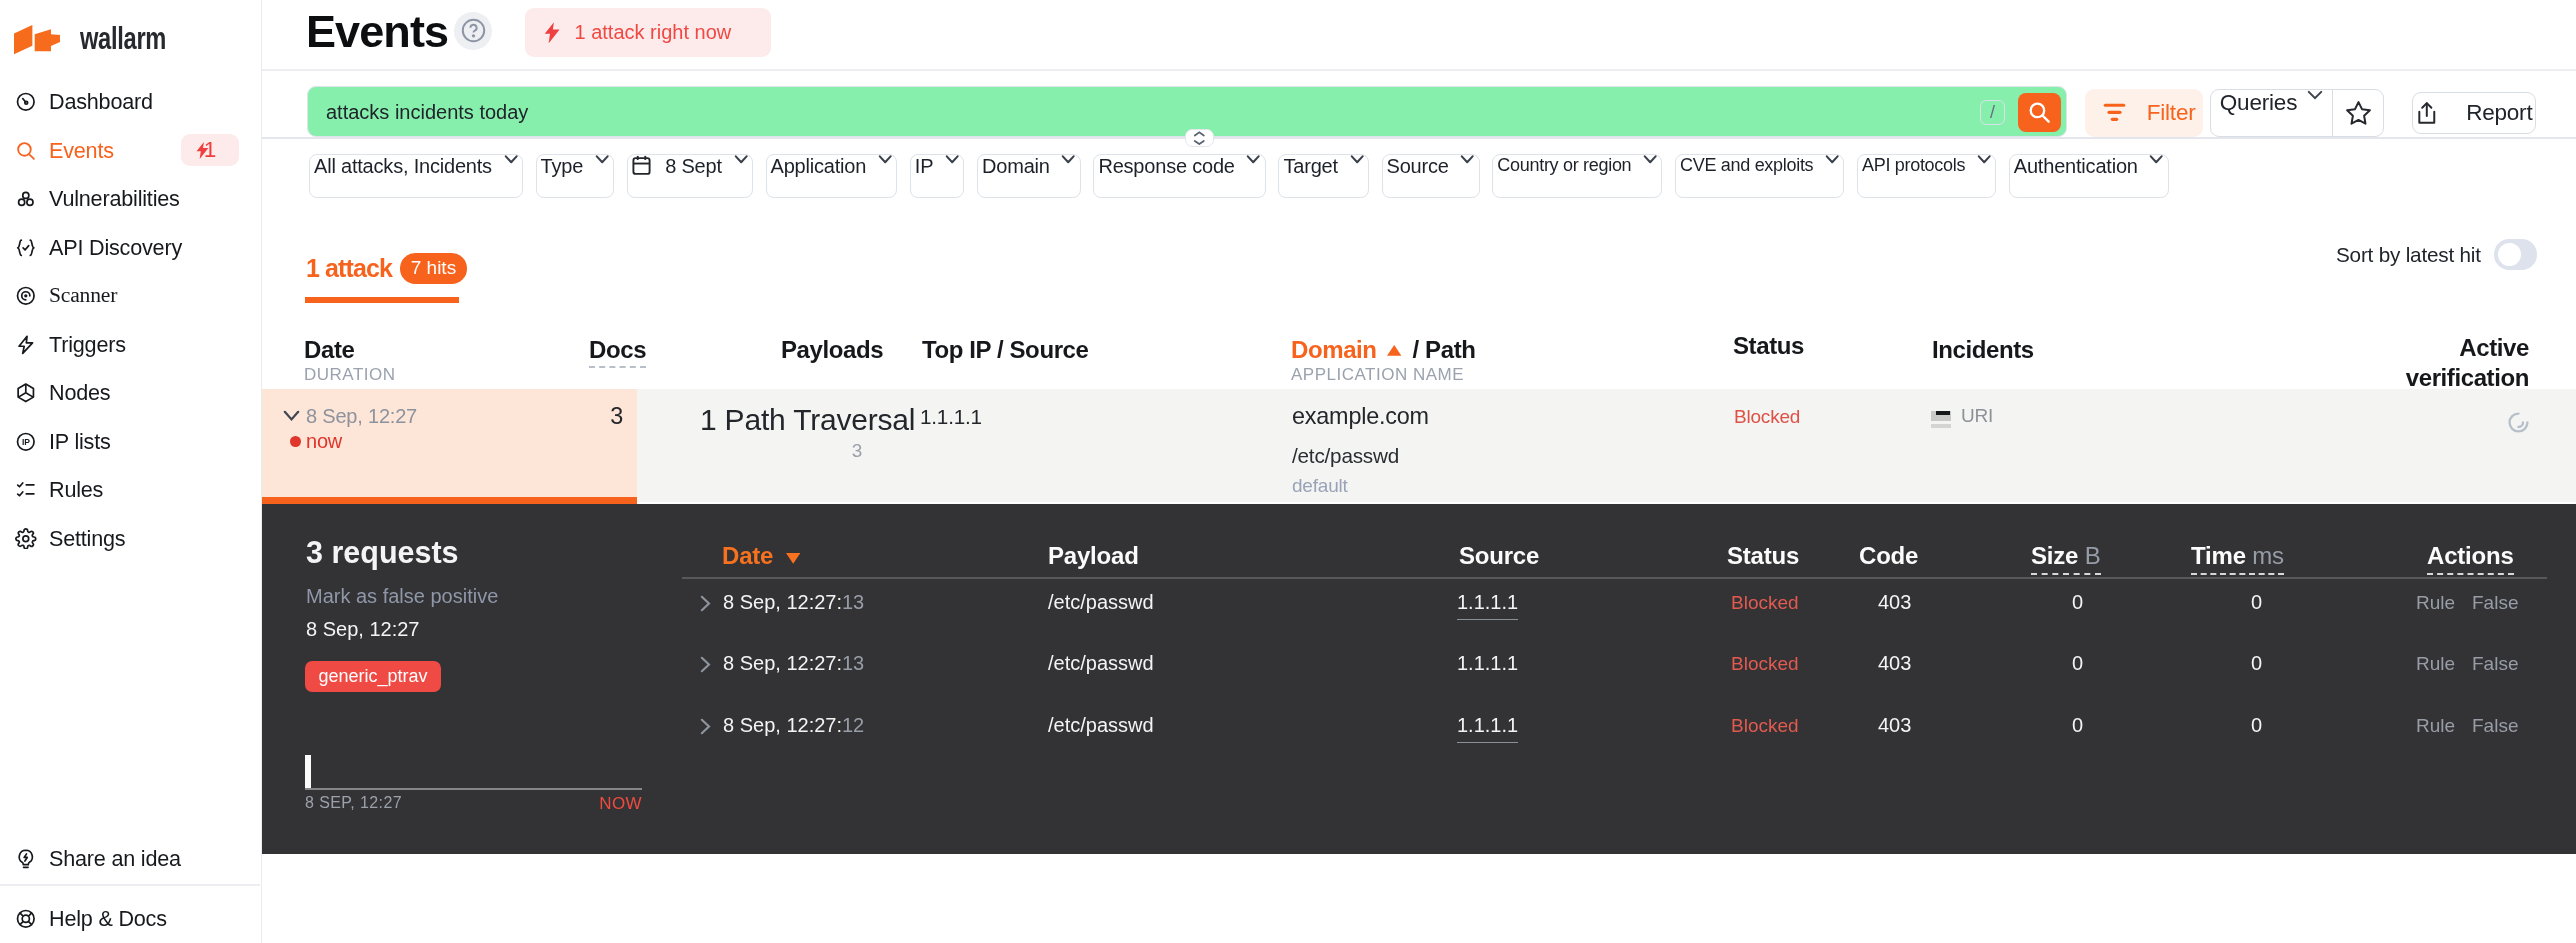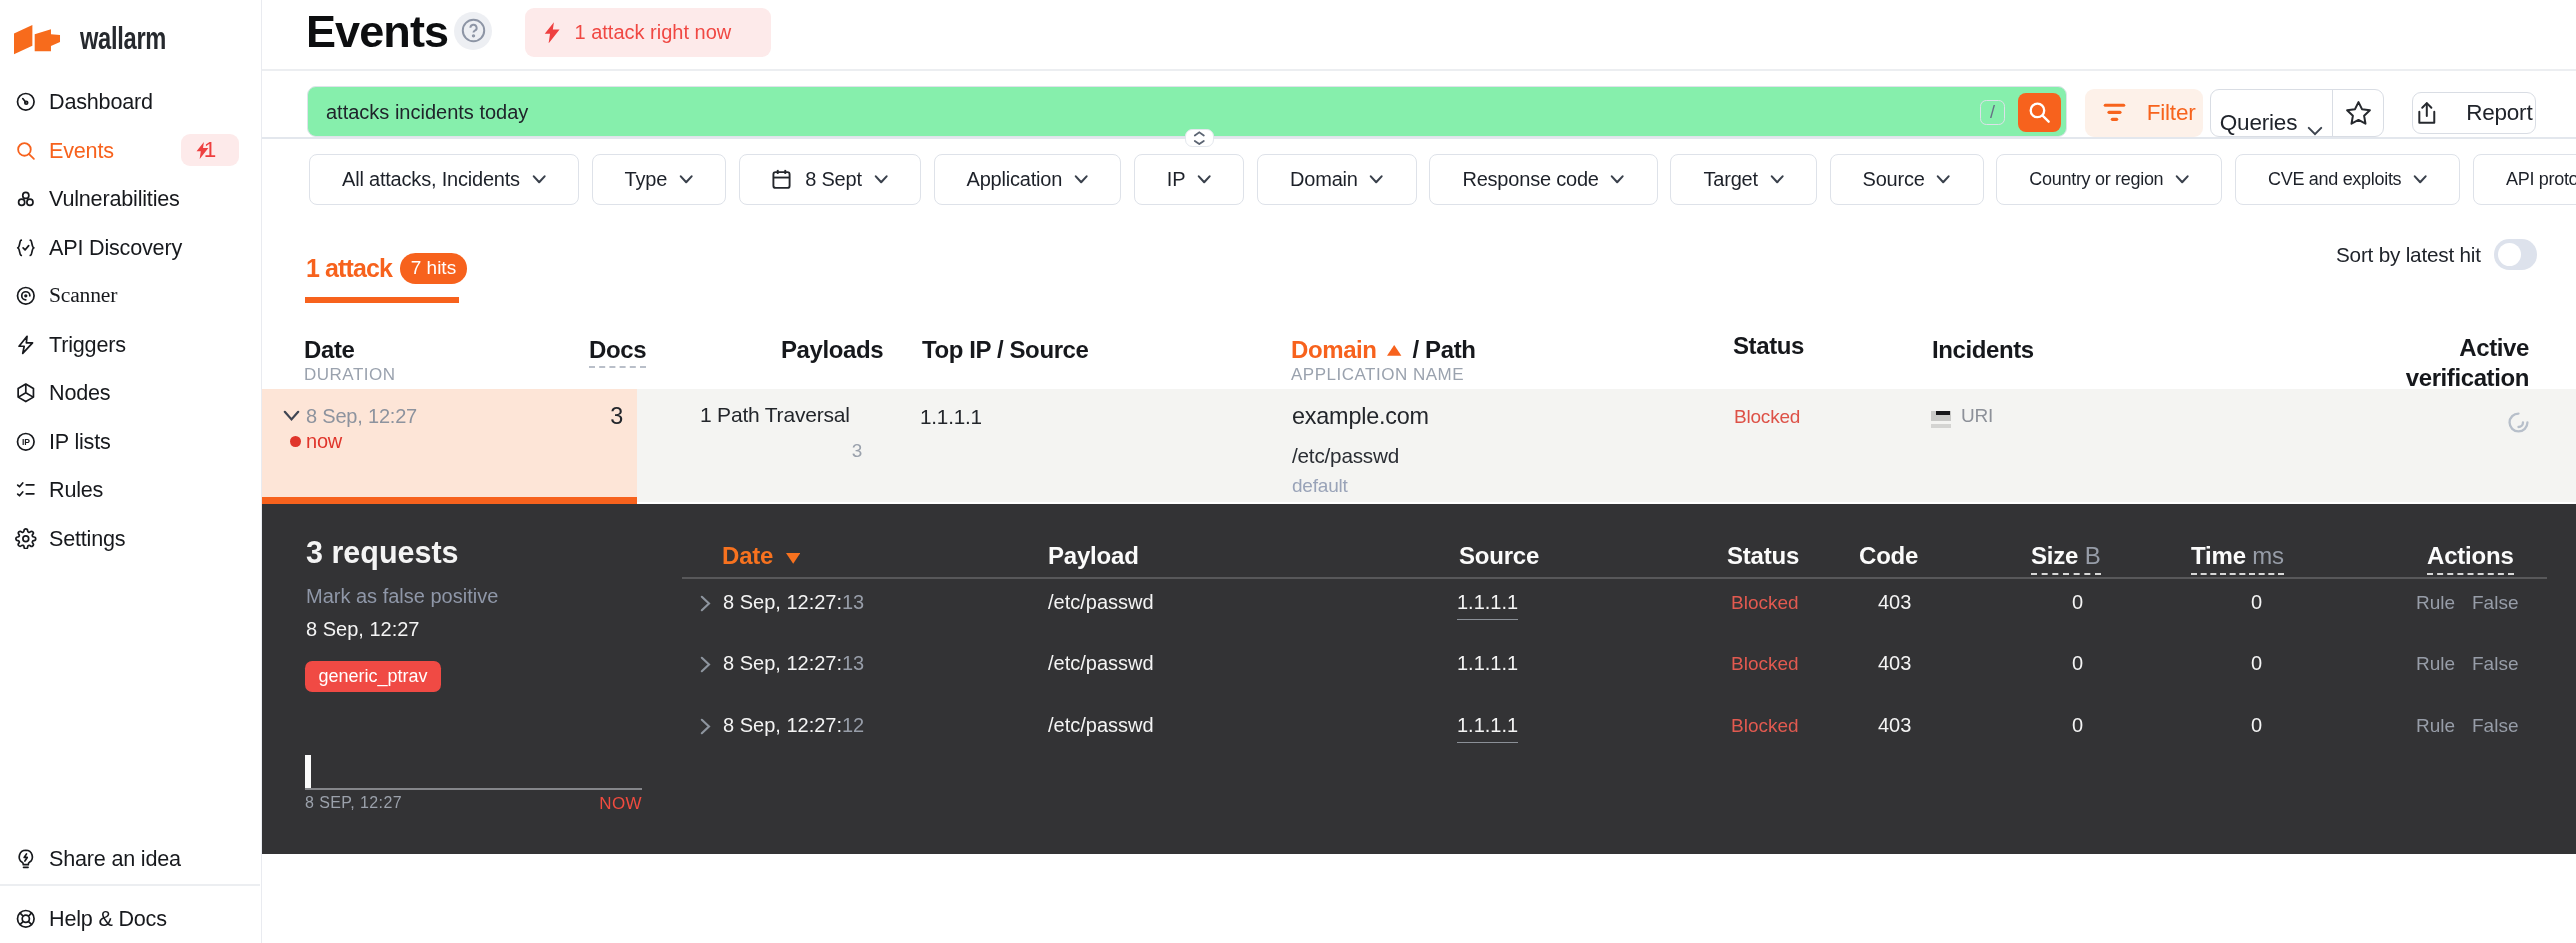--- a/index.html
+++ b/index.html
@@ -23,28 +23,28 @@
 #attacknow span { margin-left:13.5px; letter-spacing:0; }
 
 #search { position:absolute; left:307px; top:86px; width:1760px; height:51px; border:1.8px solid #dfe3ea; border-radius:9px; background:#86efac; }
 #search .q { position:absolute; left:18px; top:13.5px; font-size:20px; color:#20242b; letter-spacing:0; }
 #slash { position:absolute; left:1672px; top:12.6px; width:25px; height:25px; border:1.8px solid #dce1e9; border-radius:6.3px; color:#667085; font-size:18px; display:flex; align-items:center; justify-content:center; }
 #searchbtn { position:absolute; left:1710px; top:6.3px; width:43px; height:39px; background:#f7621d; border-radius:8px; display:flex; align-items:center; justify-content:center; }
 #filterbtn { position:absolute; left:2085px; top:89px; width:118px; height:48px; background:#fdf1e9; border-radius:9px; display:flex; align-items:center; color:#f7631c; font-size:22.5px;gap:8px; }
 #filterbtn svg { margin-left:17px; }
 #filterbtn span { margin-left:11.7px; }
 #queries { position:absolute; left:2210px; top:89px; width:174px; height:48px; border:1.8px solid #d9dde4; border-radius:9px; background:#fff; display:flex; }
-#queries .qq { width:122px; height:100%; border-right:1.8px solid #d9dde4; display:flex; align-items:flex-end; justify-content:center; gap:10px; font-size:22.5px; color:#20242b; }
+#queries .qq { width:122px; height:100%; border-right:1.8px solid #d9dde4; display:flex; align-items:flex-start; justify-content:center; gap:10px; font-size:22.5px; color:#20242b; }
 #queries .st { flex:1; display:flex; align-items:center; justify-content:center; }
 #reportbtn { position:absolute; left:2412px; top:92px; width:124px; height:42px; border:1.8px solid #d9dde4; border-radius:9px; display:flex; align-items:center; justify-content:center; gap:29px; font-size:22.5px; color:#20242b; }
 #collapse-line { position:absolute; left:262px; top:137px; width:2314px; height:1.8px; background:#e3e7ed; }
 #collapse-pill { position:absolute; left:1185px; top:129px; width:29px; height:18px; background:#fff; border:1.8px solid #e3e7ed; border-radius:7.2px; display:flex; flex-direction:column; align-items:center; justify-content:center; }
 
 #chips { position:absolute; left:309px; top:154px; display:flex; gap:12.6px; }
-.chip { height:51px; border:1.8px solid #dee2e9; border-radius:8px; background:#fff; display:flex; align-items:center; padding:0 32px; font-size:20px; color:#1d2129; white-space:nowrap; letter-spacing:-0.2px; }
+.chip { height:44px; border:1.8px solid #dee2e9; border-radius:8px; background:#fff; display:flex; padding:0 4px; font-size:20px; color:#1d2129; white-space:nowrap; letter-spacing:-0.2px; }
 .chip svg.cv { margin-left:11.7px; }
 .chip.sm { font-size:18px; letter-spacing:-0.3px; }
 .chip svg.cal { margin-right:14.4px; }
 
 #tab { position:absolute; left:306px; top:253px; display:flex; align-items:center; color:#f7621d; }
 #tab .t1 { font-size:25px; font-weight:bold; letter-spacing:-0.9px; }
 #tab .pill { margin-left:8px; height:30.5px; background:#f7621d; border-radius:15.3px; color:#fff; font-size:19px; display:flex; align-items:center; padding:0 10.8px; letter-spacing:0; }
 #tabline { position:absolute; left:305px; top:297px; width:154px; height:6.3px; background:#f7621d; }
 #sortlbl { position:absolute; left:2336px; top:243px; font-size:20.7px; color:#20242b; white-space:nowrap; }
 #toggle { position:absolute; left:2494px; top:239px; width:43px; height:30.5px; background:#dde2ec; border-radius:15.3px; }
@@ -313,21 +313,21 @@
 <div id="datecell"></div>
 <div id="datebar"></div>
 <div id="rowcontent">
   <svg class="abs" style="left:283px; top:410px;" width="17" height="11.7" viewBox="0 0 19 13" fill="none" stroke="#3f4552" stroke-width="2.5" stroke-linecap="round">
         <path d="M2 2 L9.5 10.5 L17 2"></path>
       </svg>
   <div class="abs" style="left:306px; top:405px; font-size:20px; color:#8d939e;">8 Sep, 12:27</div>
   <div class="abs" style="left:290px; top:436px; width:10.8px; height:10.8px; border-radius:50%; background:#e0352b;"></div>
   <div class="abs" style="left:306px; top:430px; font-size:20px; color:#e0352b;">now</div>
   <div class="abs" style="left:539px; top:403px; width:84px; text-align:right; font-size:23.4px; color:#23262b;">3</div>
-  <div class="abs" style="left:700px; top:403px; font-size:21px; color:#23262b;">1 Path Traversal</div>
+  <div class="abs" style="left:700px; top:403px; font-size:30px; color:#23262b;">1 Path Traversal</div>
   <div class="abs" style="left:772px; top:440px; width:90px; text-align:right; font-size:19px; color:#9aa1ac;">3</div>
   <div class="abs" style="left:920px; top:405px; font-size:20.7px; color:#23262b;">1.1.1.1</div>
   <div class="abs" style="left:1292px; top:403px; font-size:23.4px; color:#23262b;">example.com</div>
   <div class="abs" style="left:1292px; top:444px; font-size:20.7px; color:#2a2d33;">/etc/passwd</div>
   <div class="abs" style="left:1292px; top:475px; font-size:19px; color:#99a3b8;">default</div>
   <div class="abs" style="left:1734px; top:406px; font-size:19px; color:#dd5147;">Blocked</div>
   <div class="abs" style="left:1931px; top:411px; width:20px; height:10px; background:#c9c9c7;"></div>
   <div class="abs" style="left:1936px; top:411px; width:14.4px; height:3.6px; background:#17181a;"></div>
   <div class="abs" style="left:1931px; top:424px; width:20px; height:3.6px; background:#d4d4d2;"></div>
   <div class="abs" style="left:1961px; top:405px; font-size:19px; color:#8d9199;">URI</div>

